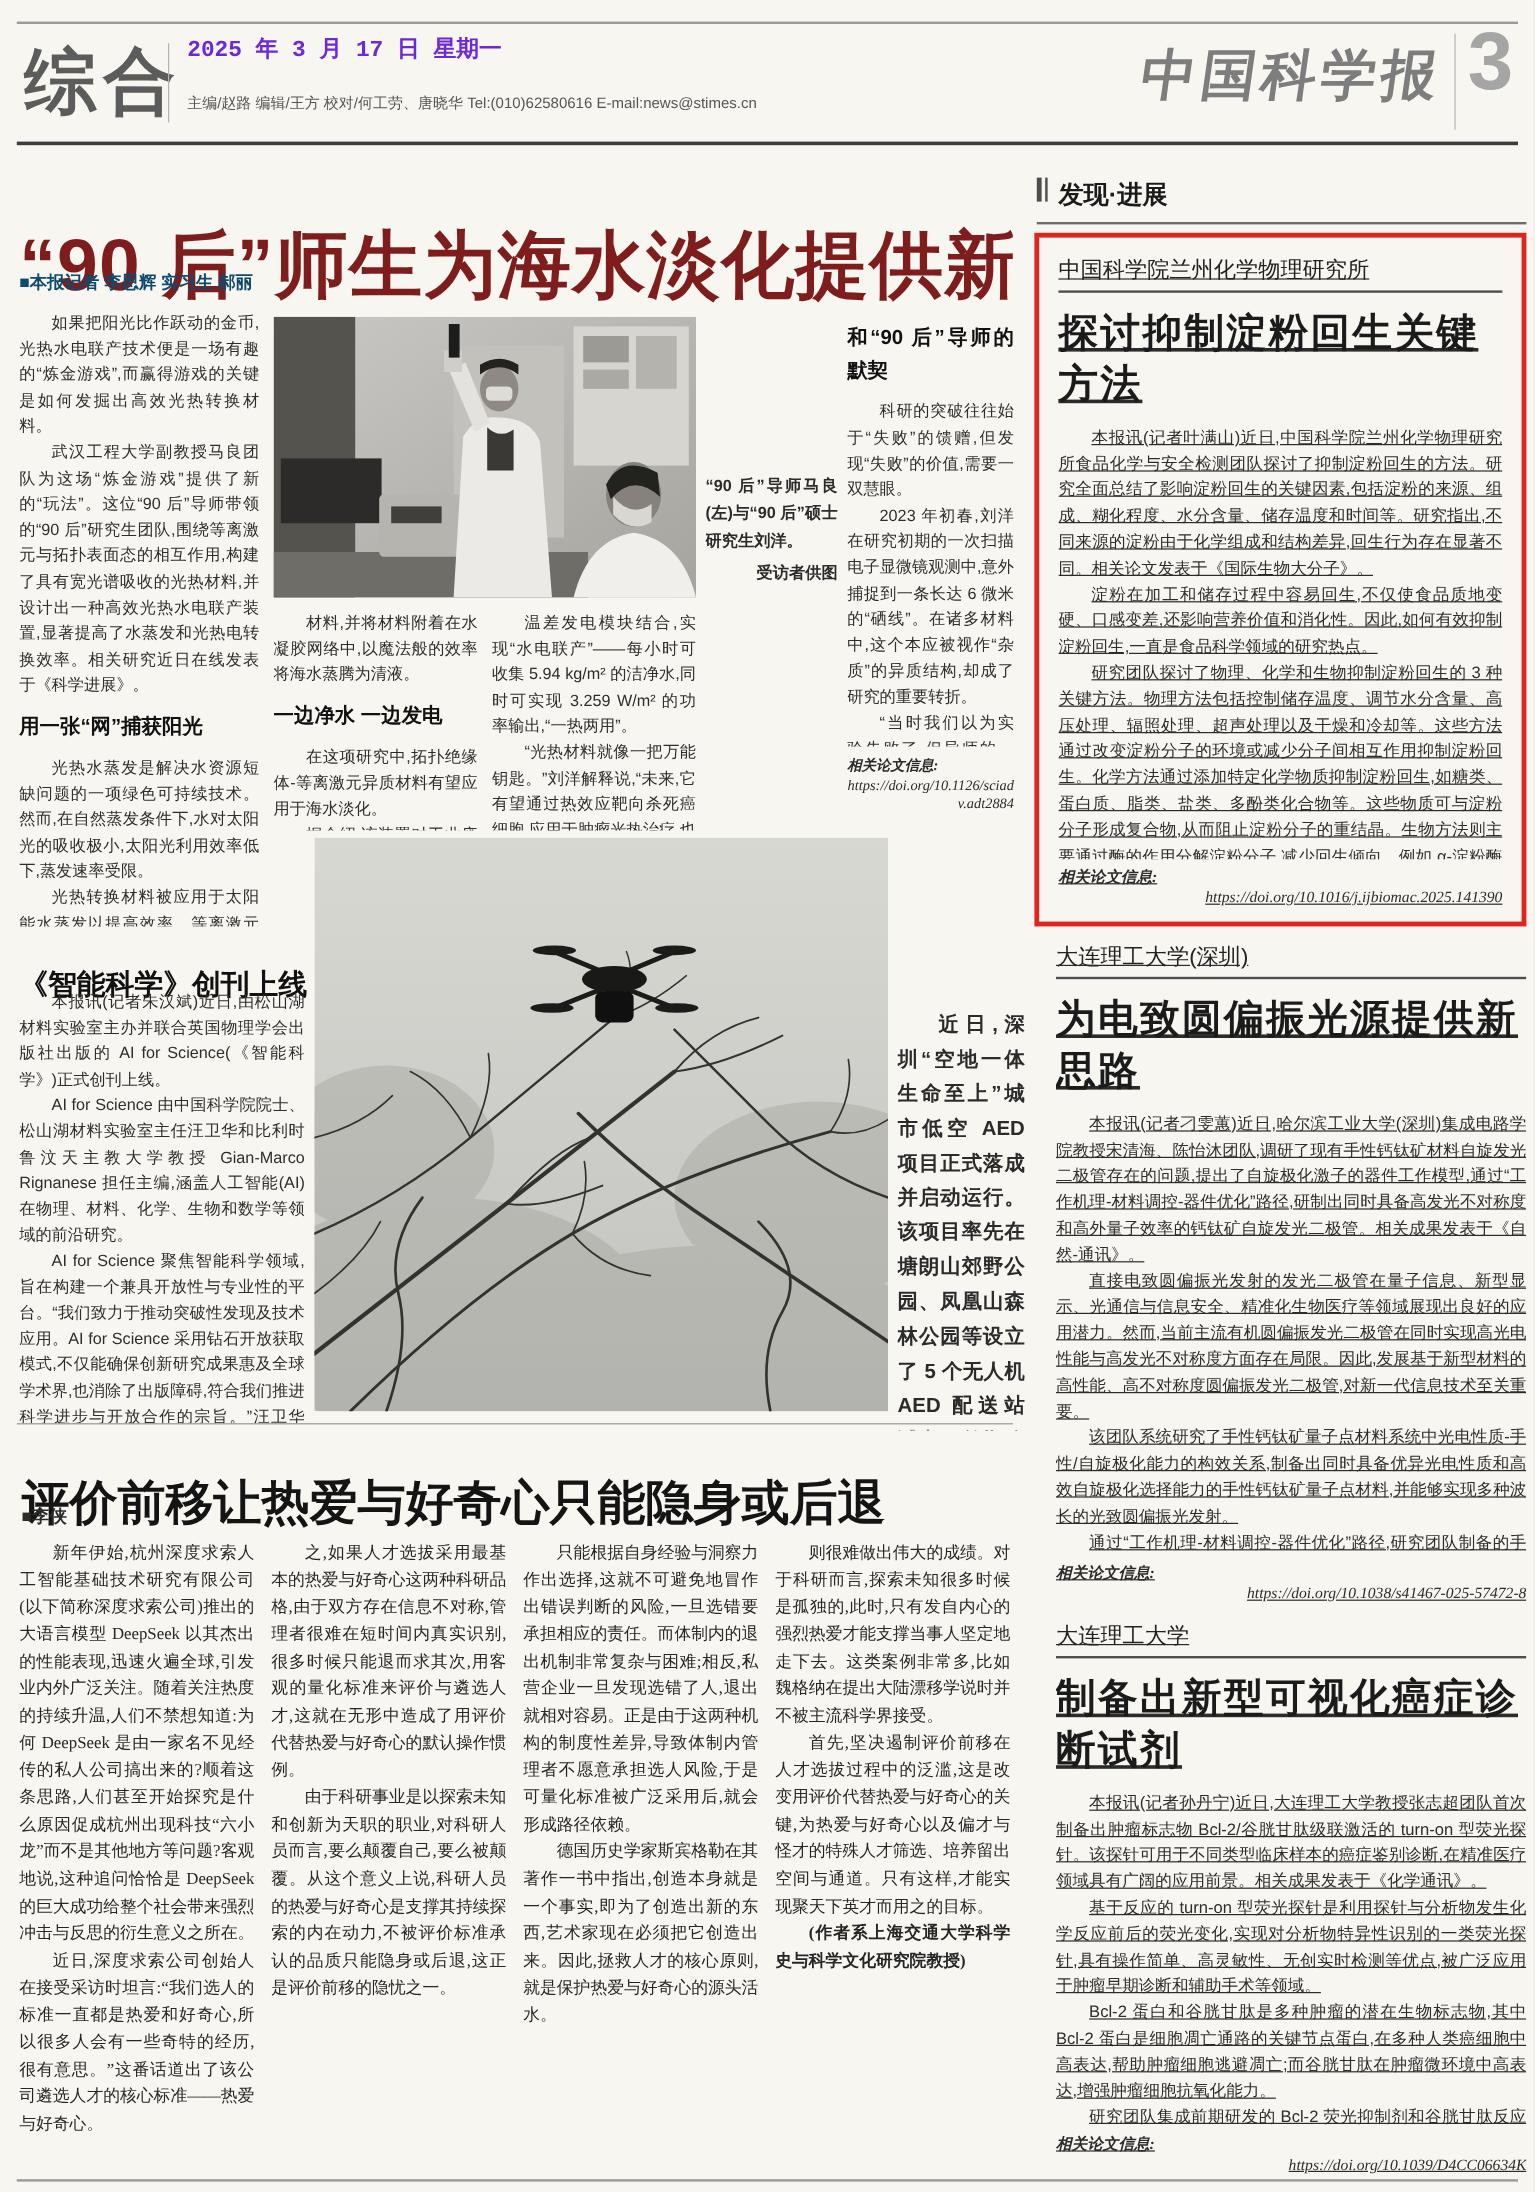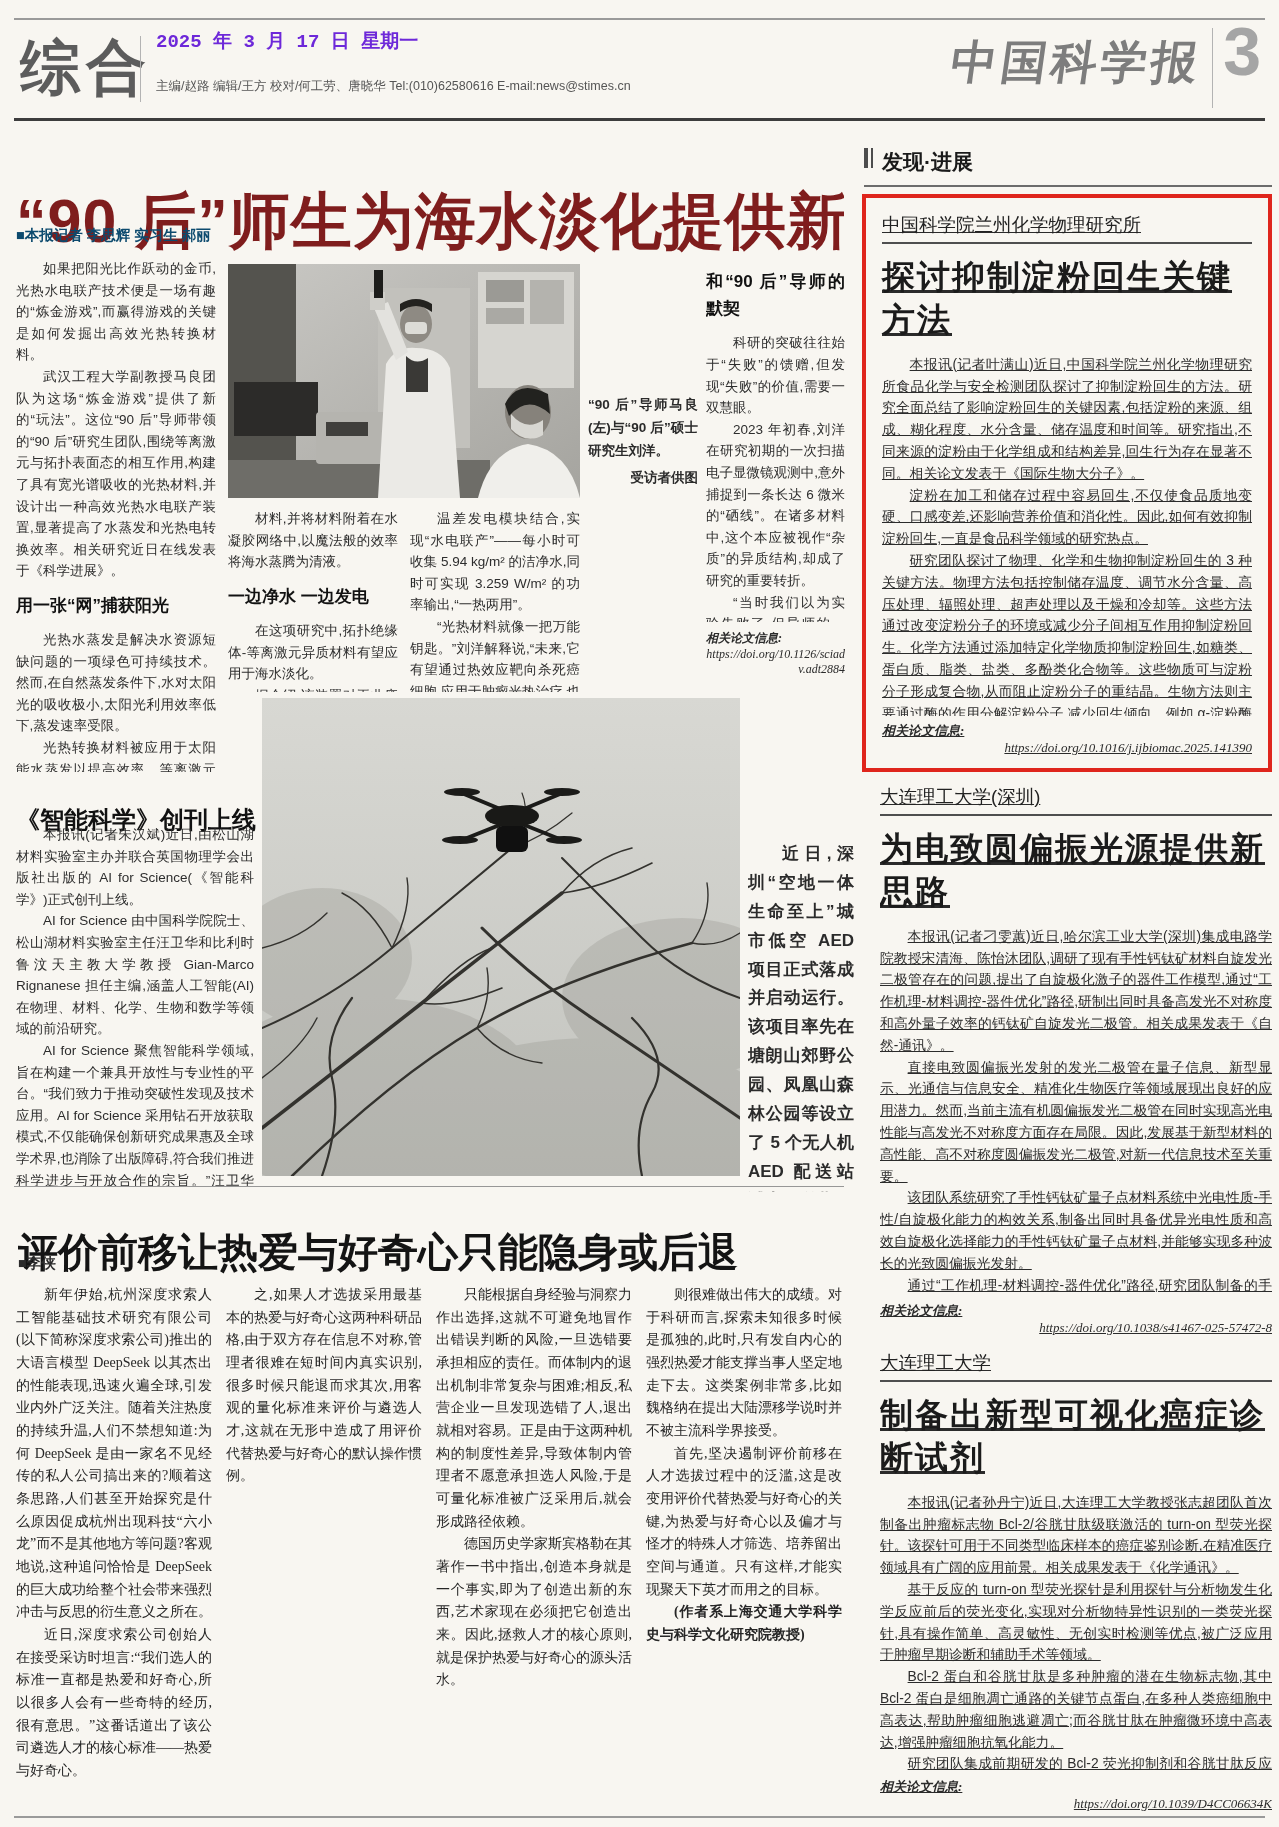--- a/index.html
+++ b/index.html
@@ -232,20 +232,21 @@
   <div class="obyline">■李侠</div>
   <div class="col ocol oc1">
     <div>
         <p>新年伊始,杭州深度求索人工智能基础技术研究有限公司(以下简称深度求索公司)推出的大语言模型 DeepSeek 以其杰出的性能表现,迅速火遍全球,引发业内外广泛关注。随着关注热度的持续升温,人们不禁想知道:为何 DeepSeek 是由一家名不见经传的私人公司搞出来的?顺着这条思路,人们甚至开始探究是什么原因促成杭州出现科技“六小龙”而不是其他地方等问题?客观地说,这种追问恰恰是 DeepSeek 的巨大成功给整个社会带来强烈冲击与反思的衍生意义之所在。</p>
         <p>近日,深度求索公司创始人在接受采访时坦言:“我们选人的标准一直都是热爱和好奇心,所以很多人会有一些奇特的经历,很有意思。”这番话道出了该公司遴选人才的核心标准——热爱与好奇心。</p>
       </div>
   </div>
   <div class="col ocol oc2">
     <div>
         <p>之,如果人才选拔采用最基本的热爱与好奇心这两种科研品格,由于双方存在信息不对称,管理者很难在短时间内真实识别,很多时候只能退而求其次,用客观的量化标准来评价与遴选人才,这就在无形中造成了用评价代替热爱与好奇心的默认操作惯例。</p>
+        <p>由于科研事业是以探索未知和创新为天职的职业,对科研人员而言,要么颠覆自己,要么被颠覆。从这个意义上说,科研人员的热爱与好奇心是支撑其持续探索的内在动力,不被评价标准承认的品质只能隐身或后退,这正是评价前移的隐忧之一。</p>
       </div>
   </div>
   <div class="col ocol oc3">
     <div>
         <p>只能根据自身经验与洞察力作出选择,这就不可避免地冒作出错误判断的风险,一旦选错要承担相应的责任。而体制内的退出机制非常复杂与困难;相反,私营企业一旦发现选错了人,退出就相对容易。正是由于这两种机构的制度性差异,导致体制内管理者不愿意承担选人风险,于是可量化标准被广泛采用后,就会形成路径依赖。</p>
         <p>德国历史学家斯宾格勒在其著作一书中指出,创造本身就是一个事实,即为了创造出新的东西,艺术家现在必须把它创造出来。因此,拯救人才的核心原则,就是保护热爱与好奇心的源头活水。</p>
       </div>
   </div>
   <div class="col ocol oc4">
     <div>

